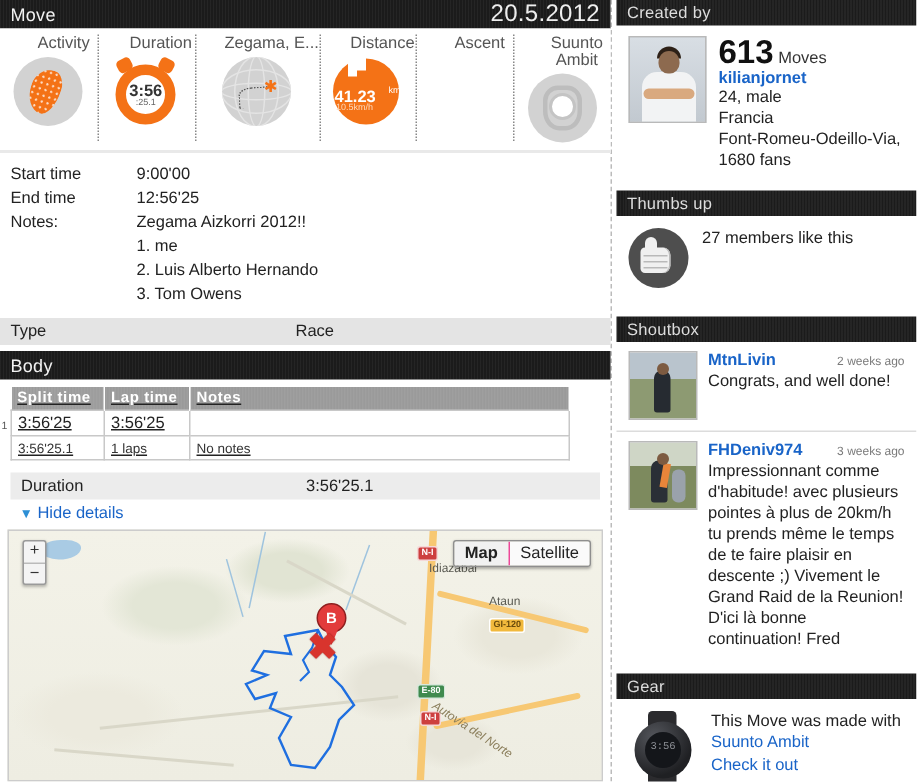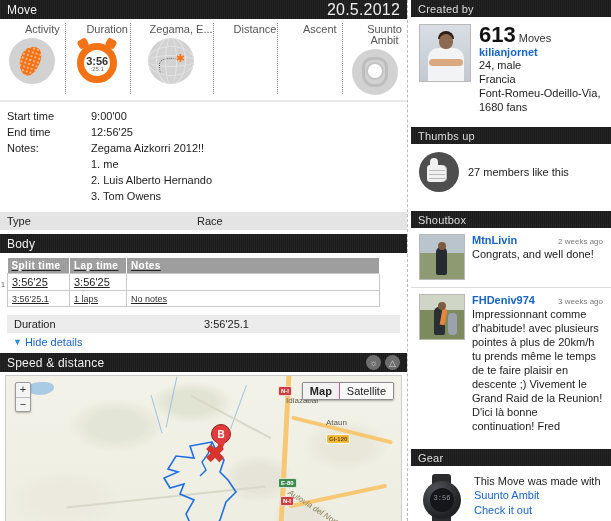--- a/index.html
+++ b/index.html
@@ -313,21 +313,21 @@
   .av-hair { position: absolute; left: 18px; top: 6px; width: 16px; height: 8px; border-radius: 8px 8px 0 0; background: #2d2017; }
   .av-torso { position: absolute; left: 8px; top: 23px; width: 36px; height: 36px; border-radius: 10px 10px 0 0; background: #f2f3f4; }
   .av-arm { position: absolute; top: 34px; width: 34px; height: 7px; background: #d9a97f; left: 9px; border-radius: 4px; }
 
   .num-big { font-size: 22px; font-weight: bold; color: #111; line-height: 22px; }
   .num-unit { font-size: 11px; color: #333; font-weight: normal; }
   .lnk { color: #1964c8; font-weight: bold; }
   .lnk.norm { font-weight: normal; }
   .rtext { line-height: 14px; color: #222; }
 
-  .thumbrow { padding: 8px 0 10px 8px; display: flex; align-items: center; gap: 9px; }
+  .thumbrow { padding: 8px 0 10px 8px; display: flex; align-items: flex-start; gap: 9px; }
   .thumb-circle {
     width: 40px; height: 40px; border-radius: 50%;
     background: #4e4e4e; position: relative; flex: 0 0 40px;
   }
   .thumb-circle .fist {
     position: absolute; left: 8px; top: 13px; width: 20px; height: 17px;
     background: #f0f0f0; border-radius: 3px 5px 5px 3px;
     box-shadow: inset -1px 0 0 #bbb;
   }
   .thumb-circle .up {
@@ -425,20 +425,30 @@
             <div class="mer m3"></div>
               <div class="mer m4"></div>
             <div class="trk"></div>
               <div class="star">✱</div>
           </div>
         </div>
       </div>
 
       <div class="stat">
         <div class="lbl">Distance</div>
+        <div class="gfx">
+          <div class="dist">
+            <div class="pie"></div>
+            <div class="notch"></div>
+              <div class="notch2"></div>
+            <div class="big">41.23</div>
+            <div class="unit">km</div>
+            <div class="sub">10.5km/h</div>
+          </div>
+        </div>
       </div>
 
       <div class="stat">
         <div class="lbl">Ascent</div>
       </div>
 
       <div class="stat">
         <div class="lbl two">Suunto Ambit</div>
         <div class="gfx">
           <div class="watch">
@@ -508,27 +518,20 @@
       <span class="k">Duration</span>
       <span>3:56'25.1</span>
     </div>
 
     <div class="hide-details">
       <span class="ic">▼</span>
       <span>Hide details</span>
     </div>
 
     <div class="mapsec">
-      <div class="barhdr">
-        <span class="ttl">Speed &amp; distance</span>
-        <span class="hdricons">
-          <span class="rnd-ic">☼</span>
-          <span class="rnd-ic">△</span>
-        </span>
-      </div>
 
       <div class="mapbox">
         <div class="terrain"></div>
         <div class="lake"></div>
         <div class="river riv1"></div>
         <div class="river riv2"></div>
         <div class="river riv3"></div>
         <div class="roadthin rt1"></div>
         <div class="roadthin rt2"></div>
         <div class="roadthin rt3"></div>

